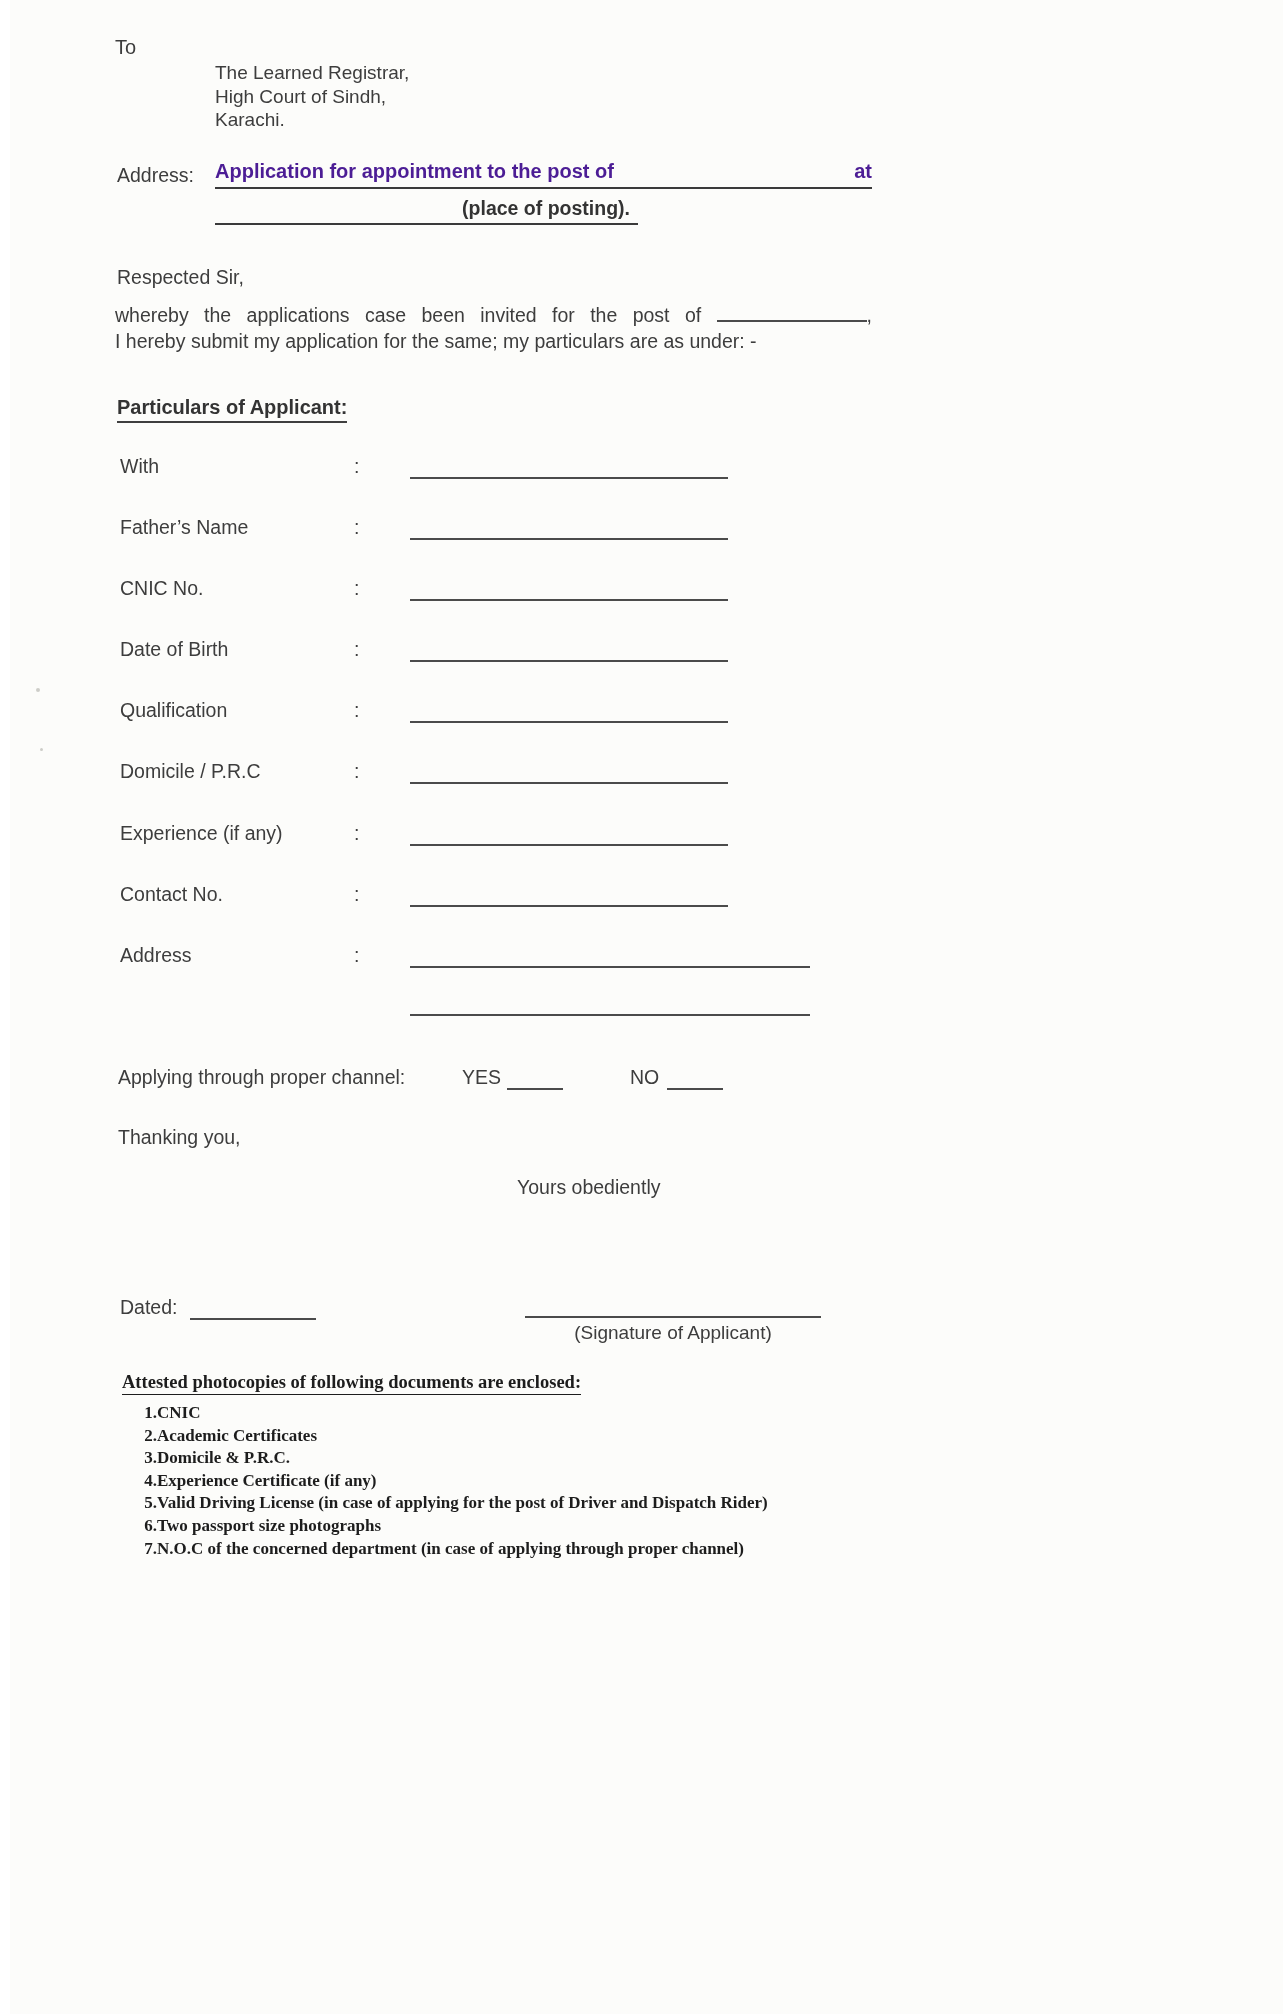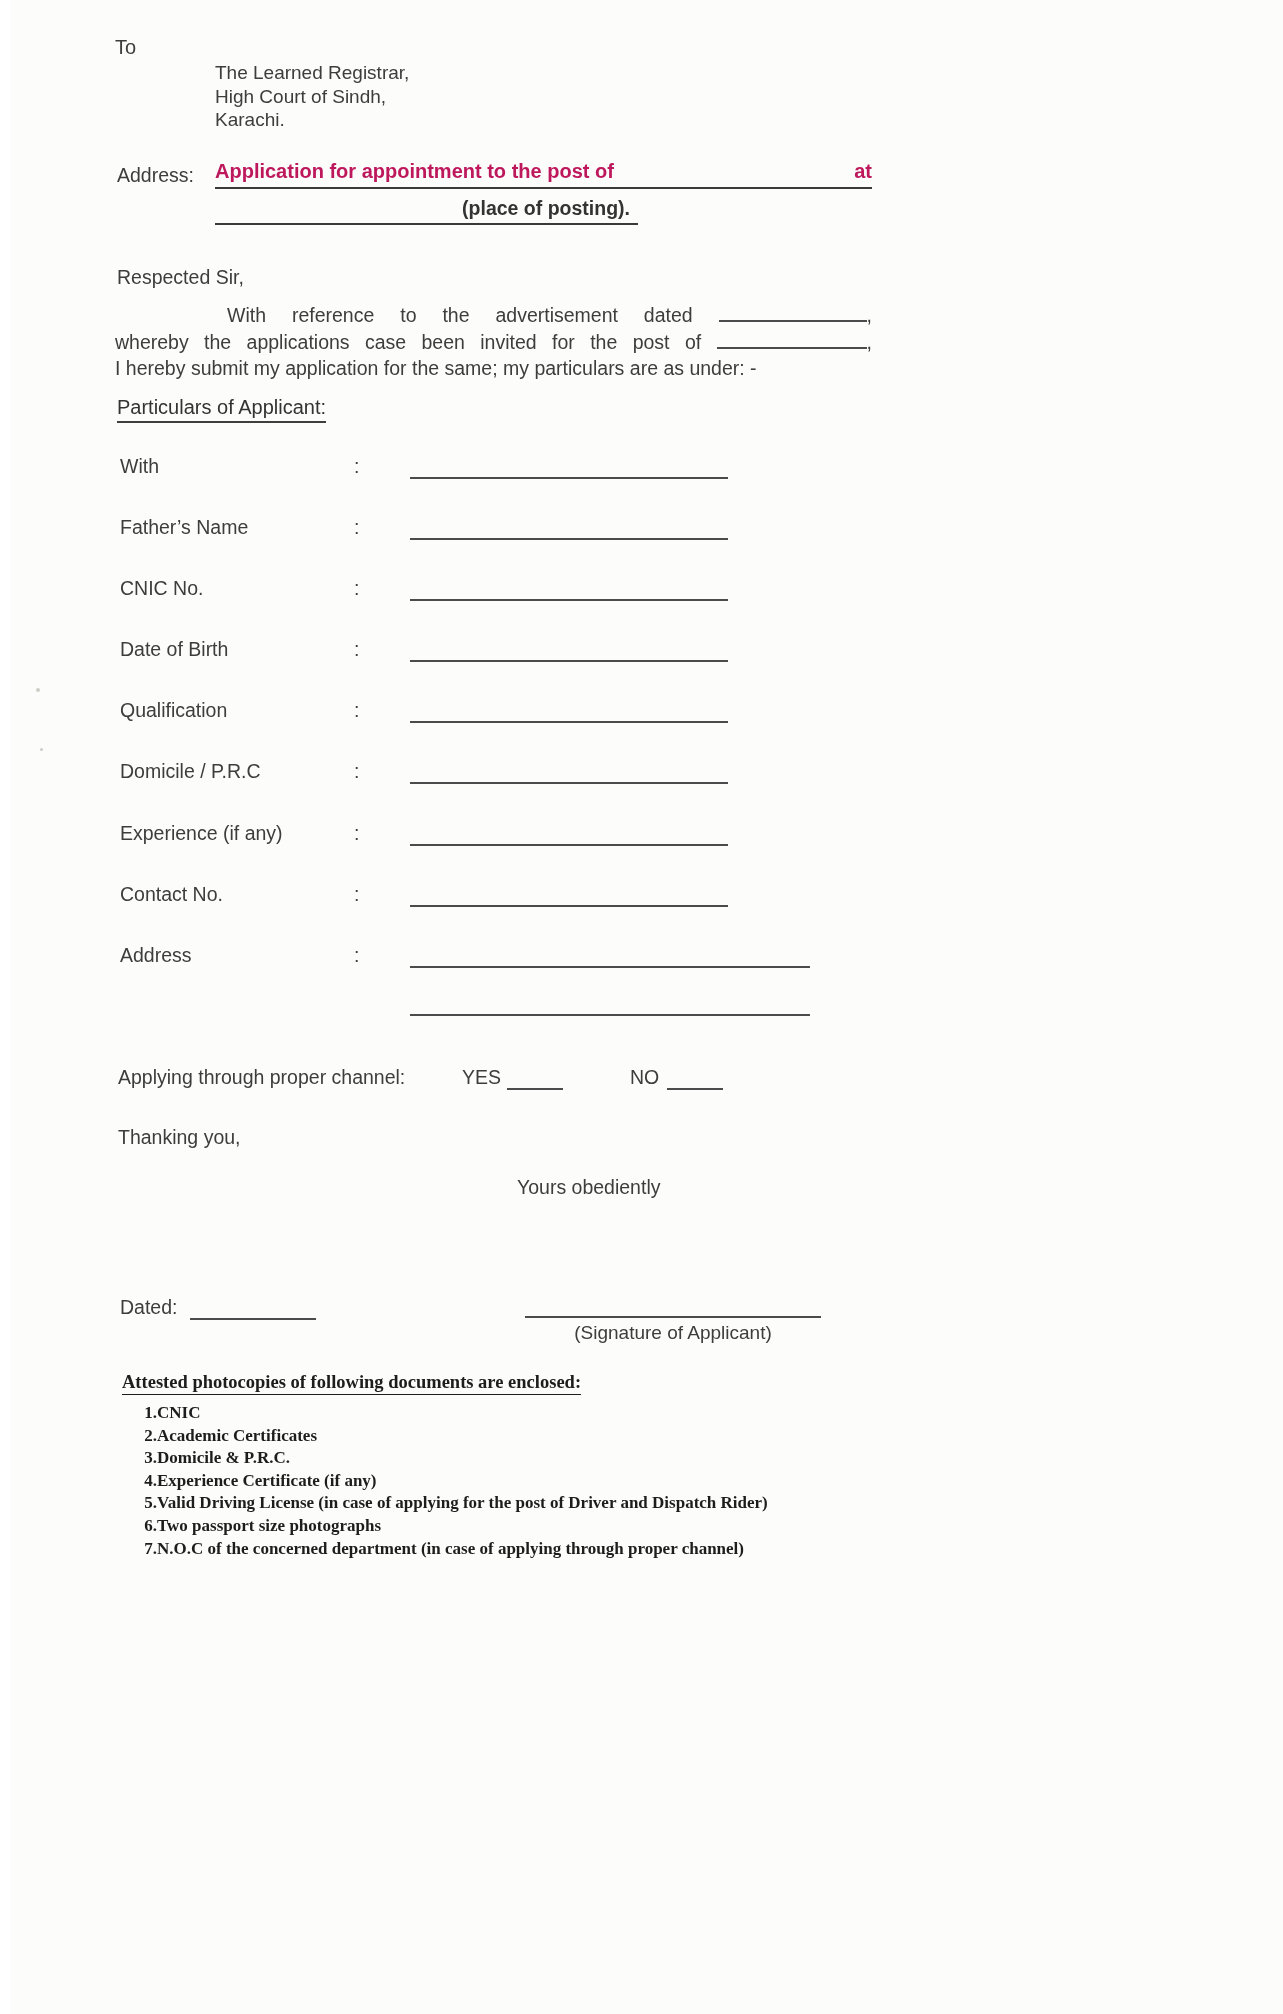--- a/index.html
+++ b/index.html
@@ -17,21 +17,21 @@
 
   
   .to { left:105px; top:36px; font-size:20px; }
   .recipient { left:205px; top:61px; font-size:19px; line-height:23.5px; }
 
   
   .subject-label { left:107px; top:164px; font-size:19.5px; }
   .subject-line1 {
     left:205px; top:160px; width:657px;
     display:flex; justify-content:space-between; align-items:flex-end;
-    font-weight:bold; font-size:20px; color:#be185d;
+    font-weight:bold; font-size:20px; color:#4c1d95;
     border-bottom:2px solid #3a3a3a; padding-bottom:4px;
   }
   .subject-line2 {
     left:205px; top:197px; width:423px;
     font-weight:bold; font-size:19.5px; color:#333;
     text-align:right; padding-right:8px;
     border-bottom:2px solid #3a3a3a; padding-bottom:3px;
   }
 
   
@@ -39,21 +39,21 @@
   .body-para { left:105px; top:302px; width:757px; font-size:19.5px; line-height:25.5px; }
   .just { text-align:justify; text-align-last:justify; }
   .plain { text-align:left; }
   .indent { display:inline-block; width:112px; height:1px; }
   .blank { display:inline-block; border-bottom:2px solid #4b4b4b; height:1.05em; vertical-align:baseline; }
   .b148 { width:148px; }
   .b150 { width:150px; }
 
   
   .part-heading {
-    left:107px; top:396px; font-size:20px; font-weight:normal; color:#333;
+    left:107px; top:396px; font-size:20px; font-weight:bold; color:#333;
     border-bottom:2px solid #3f3f3f; padding-bottom:2px;
   }
   .frow { position:absolute; left:0; width:100%; height:26px; font-size:19.5px; }
   .flabel { position:absolute; left:110px; top:0; }
   .fcolon { position:absolute; left:344px; top:0; }
   .fline { position:absolute; left:400px; top:0; height:24px; width:318px; border-bottom:2px solid #4b4b4b; }
   .fline.wide { width:400px; }
   .address-line2 { left:400px; top:992px; width:400px; height:24px; border-bottom:2px solid #4b4b4b; }
 
   
@@ -111,21 +111,20 @@
     <span>at</span>
   </div>
 
   <div class="abs subject-line2">
     <span>(place of posting).</span>
   </div>
 
   <div class="abs salutation">Respected Sir,</div>
 
   <div class="abs body-para">
-    <div class="just"><span class="indent"></span><span>With reference to the advertisement dated</span> <span class="blank b148"></span><span>,</span></div>
     <div class="just"><span>whereby the applications case been invited for the post of</span> <span class="blank b150"></span><span>,</span></div>
     <div class="plain">I hereby submit my application for the same; my particulars are as under: -</div>
   </div>
 
   <div class="abs part-heading">Particulars of Applicant:</div>
 
   <div class="frow" style="top:455px">
     <span class="flabel">With</span>
     <span class="fcolon">:</span>
     <span class="fline"></span>

